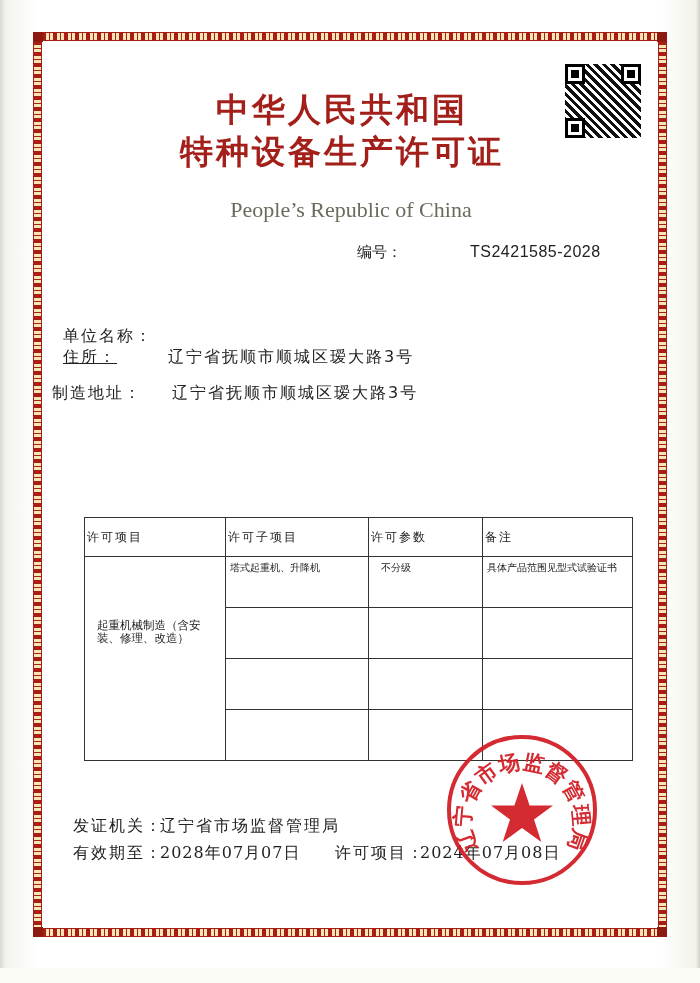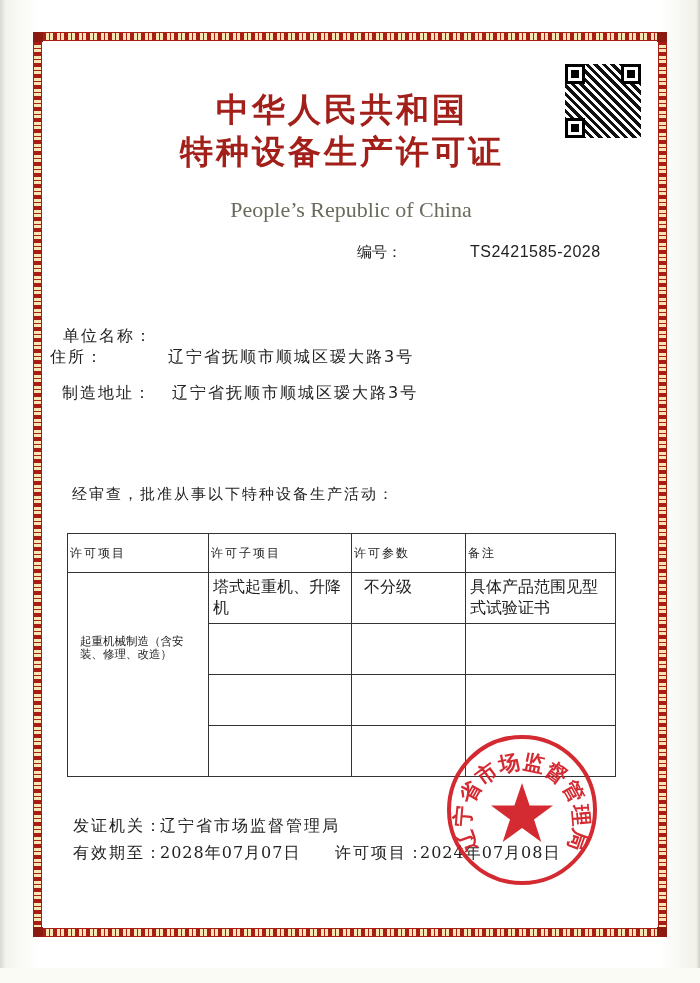--- a/index.html
+++ b/index.html
@@ -67,37 +67,37 @@
   .e2 { top: 197px; left: 1px; }
 
   .cert-no-label { position: absolute; left: 357px; top: 243px; font-size: 15px; font-family: "DejaVu Sans", sans-serif; color: #222; }
   .cert-no-value { position: absolute; left: 470px; top: 243px; font-size: 16px; font-family: Liberation Sans, sans-serif; color: #222; letter-spacing: 0.5px; }
 
   .field-label, .field-value {
     position: absolute; font-size: 16px; font-family: "DejaVu Sans", sans-serif; color: #222; letter-spacing: 2px;
   }
   .fl1 { left: 63px; top: 326px; }
   .fv1 { left: 172px; top: 314px; letter-spacing: 1.6px; }
-  .fl2 { left: 50px; top: 347px; }
+  .fl2 { left: 63px; top: 347px; text-decoration: underline; }
   .fv2 { left: 168px; top: 347px; }
-  .fl3 { left: 62px; top: 383px; }
+  .fl3 { left: 52px; top: 383px; }
   .fv3 { left: 172px; top: 383px; }
 
   .intro { position: absolute; left: 72px; top: 485px; font-size: 15px; font-family: "DejaVu Sans", sans-serif; letter-spacing: 2px; color: #222; }
 
   table.permits {
-    position: absolute; left: 67px; top: 517px; width: 548px; height: 211px;
+    position: absolute; left: 84px; top: 517px; width: 548px; height: 211px;
     border-collapse: collapse; table-layout: fixed;
-    font-family: Liberation Serif, serif; color: #222; margin-top: 16px;
+    font-family: Liberation Serif, serif; color: #222;
   }
   table.permits td, table.permits th {
     border: 1.5px solid #333; padding: 0; vertical-align: top; text-align: left;
   }
   table.permits th { font-weight: normal; font-size: 12px; height: 38px; vertical-align: middle; padding-left: 2px; letter-spacing: 2px; }
-  table.permits td { font-size: 16px; height: 42px; padding: 4px 4px; }
+  table.permits td { font-size: 10px; height: 42px; padding: 4px 4px; }
   table.permits td.item { vertical-align: middle; padding: 7px 10px 60px 12px; font-size: 11.5px; line-height: 13px; }
 
   .issuer-label, .issuer-value, .valid-label, .valid-value, .issue-label, .issue-value {
     position: absolute; font-size: 16px; font-family: "DejaVu Sans", sans-serif; color: #222; letter-spacing: 2px;
   }
   .issuer-label { left: 73px; top: 816px; }
   .issuer-value { left: 160px; top: 816px; }
   .valid-label { left: 73px; top: 843px; }
   .valid-value { left: 160px; top: 843px; font-family: "DejaVu Serif", serif; letter-spacing: 1px; text-align: center; }
   .issue-label { left: 335px; top: 843px; }
@@ -140,21 +140,20 @@
 
   <div class="cert-no-label">编号：</div>
   <div class="cert-no-value">TS2421585-2028</div>
 
   <div class="field-label fl1">单位名称：</div>
   <div class="field-label fl2">住所：</div>
   <div class="field-value fv2">辽宁省抚顺市顺城区瑷大路3号</div>
   <div class="field-label fl3">制造地址：</div>
   <div class="field-value fv3">辽宁省抚顺市顺城区瑷大路3号</div>
 
-  <div class="intro">经审查，批准从事以下特种设备生产活动：</div>
 
   <table class="permits">
     <colgroup>
       <col style="width:141px">
         <col style="width:143px">
         <col style="width:114px">
         <col style="width:150px">
     </colgroup>
     <tbody>
         <tr>

